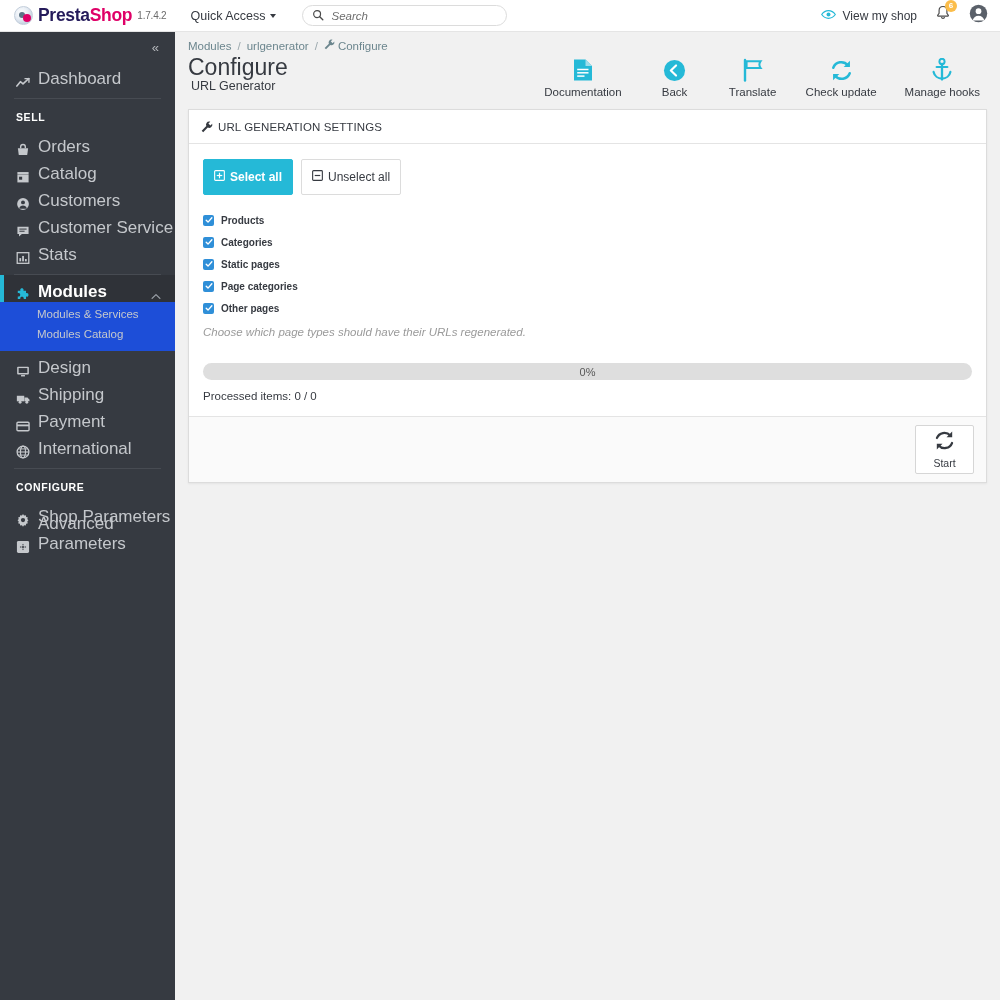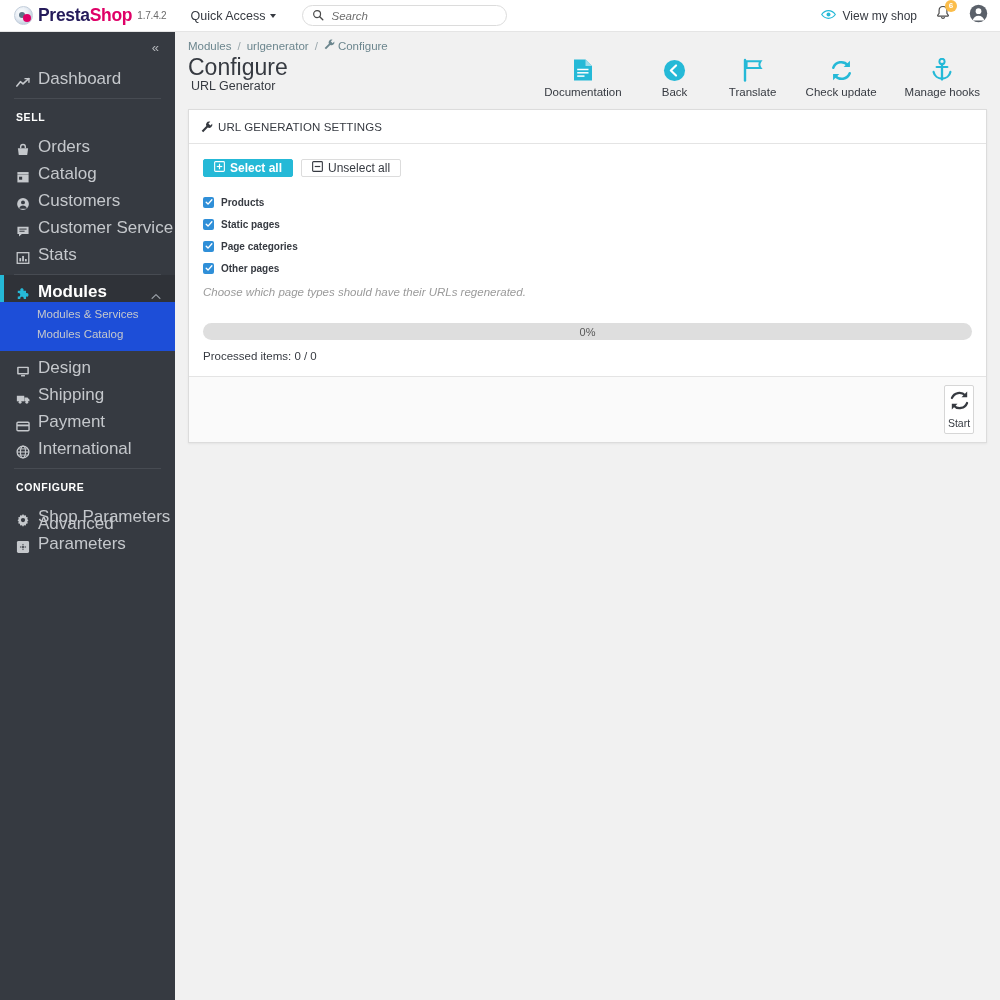--- a/index.html
+++ b/index.html
@@ -168,21 +168,21 @@
   }
   .panel-head .ph-ico { margin-right: 5px; display: flex; }
   .panel-head .ph-txt {
     font-size: 11.5px; color: #363a41; font-weight: normal;
     letter-spacing: 0.1px;
   }
   .panel-body { padding: 15px 14px 14px 14px; }
 
   .btn-row { display: flex; gap: 8px; margin-bottom: 14px; }
   .btn {
-    height: 18px; display: inline-flex; align-items: center; gap: 5px;
+    height: 36px; display: inline-flex; align-items: center; gap: 5px;
     padding: 0 10px; font-size: 12px; border-radius: 2px;
     cursor: pointer; white-space: nowrap;
     font-family: "Liberation Sans", sans-serif;
   }
   .btn-primary { background: #25b9d7; color: #ffffff; border: 1px solid #25b9d7; font-weight: bold; }
   .btn-default { background: #ffffff; color: #363a41; border: 1px solid #dcdcdc; }
 
   .chk-row {
     display: flex; align-items: center;
     height: 22px; cursor: pointer;
@@ -215,21 +215,21 @@
     margin-top: 10px; font-size: 11.5px; color: #363a41;
   }
 
   .panel-foot {
     border-top: 1px solid #e4e4e4;
     background: #fafafa;
     padding: 8px 12px;
     display: flex; justify-content: flex-end;
   }
   .start-btn {
-    width: 30px; min-height: 42px;
+    width: 59px; min-height: 42px;
     border: 1px solid #d6d6d6; background: #ffffff; border-radius: 2px;
     display: flex; flex-direction: column; align-items: center; justify-content: center;
     cursor: pointer; padding: 4px 2px;
   }
   .start-btn .sb-lbl { font-size: 10.5px; color: #363a41; margin-top: 2px; }
 </style>
 </head>
 <body>
 
 <div id="top-header">
@@ -580,20 +580,28 @@
 
       <div class="chk-row">
         <span class="chk-box">
           <svg width="8" height="8" viewBox="0 0 10 10">
               <polyline points="1.5,5.2 3.8,7.6 8.6,2.2" fill="none" stroke="#ffffff" stroke-width="1.7" stroke-linecap="round" stroke-linejoin="round"></polyline>
             </svg>
         </span>
         <span class="chk-label">Products</span>
       </div>
 
+      <div class="chk-row">
+        <span class="chk-box">
+          <svg width="8" height="8" viewBox="0 0 10 10">
+              <polyline points="1.5,5.2 3.8,7.6 8.6,2.2" fill="none" stroke="#ffffff" stroke-width="1.7" stroke-linecap="round" stroke-linejoin="round"></polyline>
+            </svg>
+        </span>
+        <span class="chk-label">Categories</span>
+      </div>
 
       <div class="chk-row">
         <span class="chk-box">
           <svg width="8" height="8" viewBox="0 0 10 10">
               <polyline points="1.5,5.2 3.8,7.6 8.6,2.2" fill="none" stroke="#ffffff" stroke-width="1.7" stroke-linecap="round" stroke-linejoin="round"></polyline>
             </svg>
         </span>
         <span class="chk-label">Static pages</span>
       </div>
 

